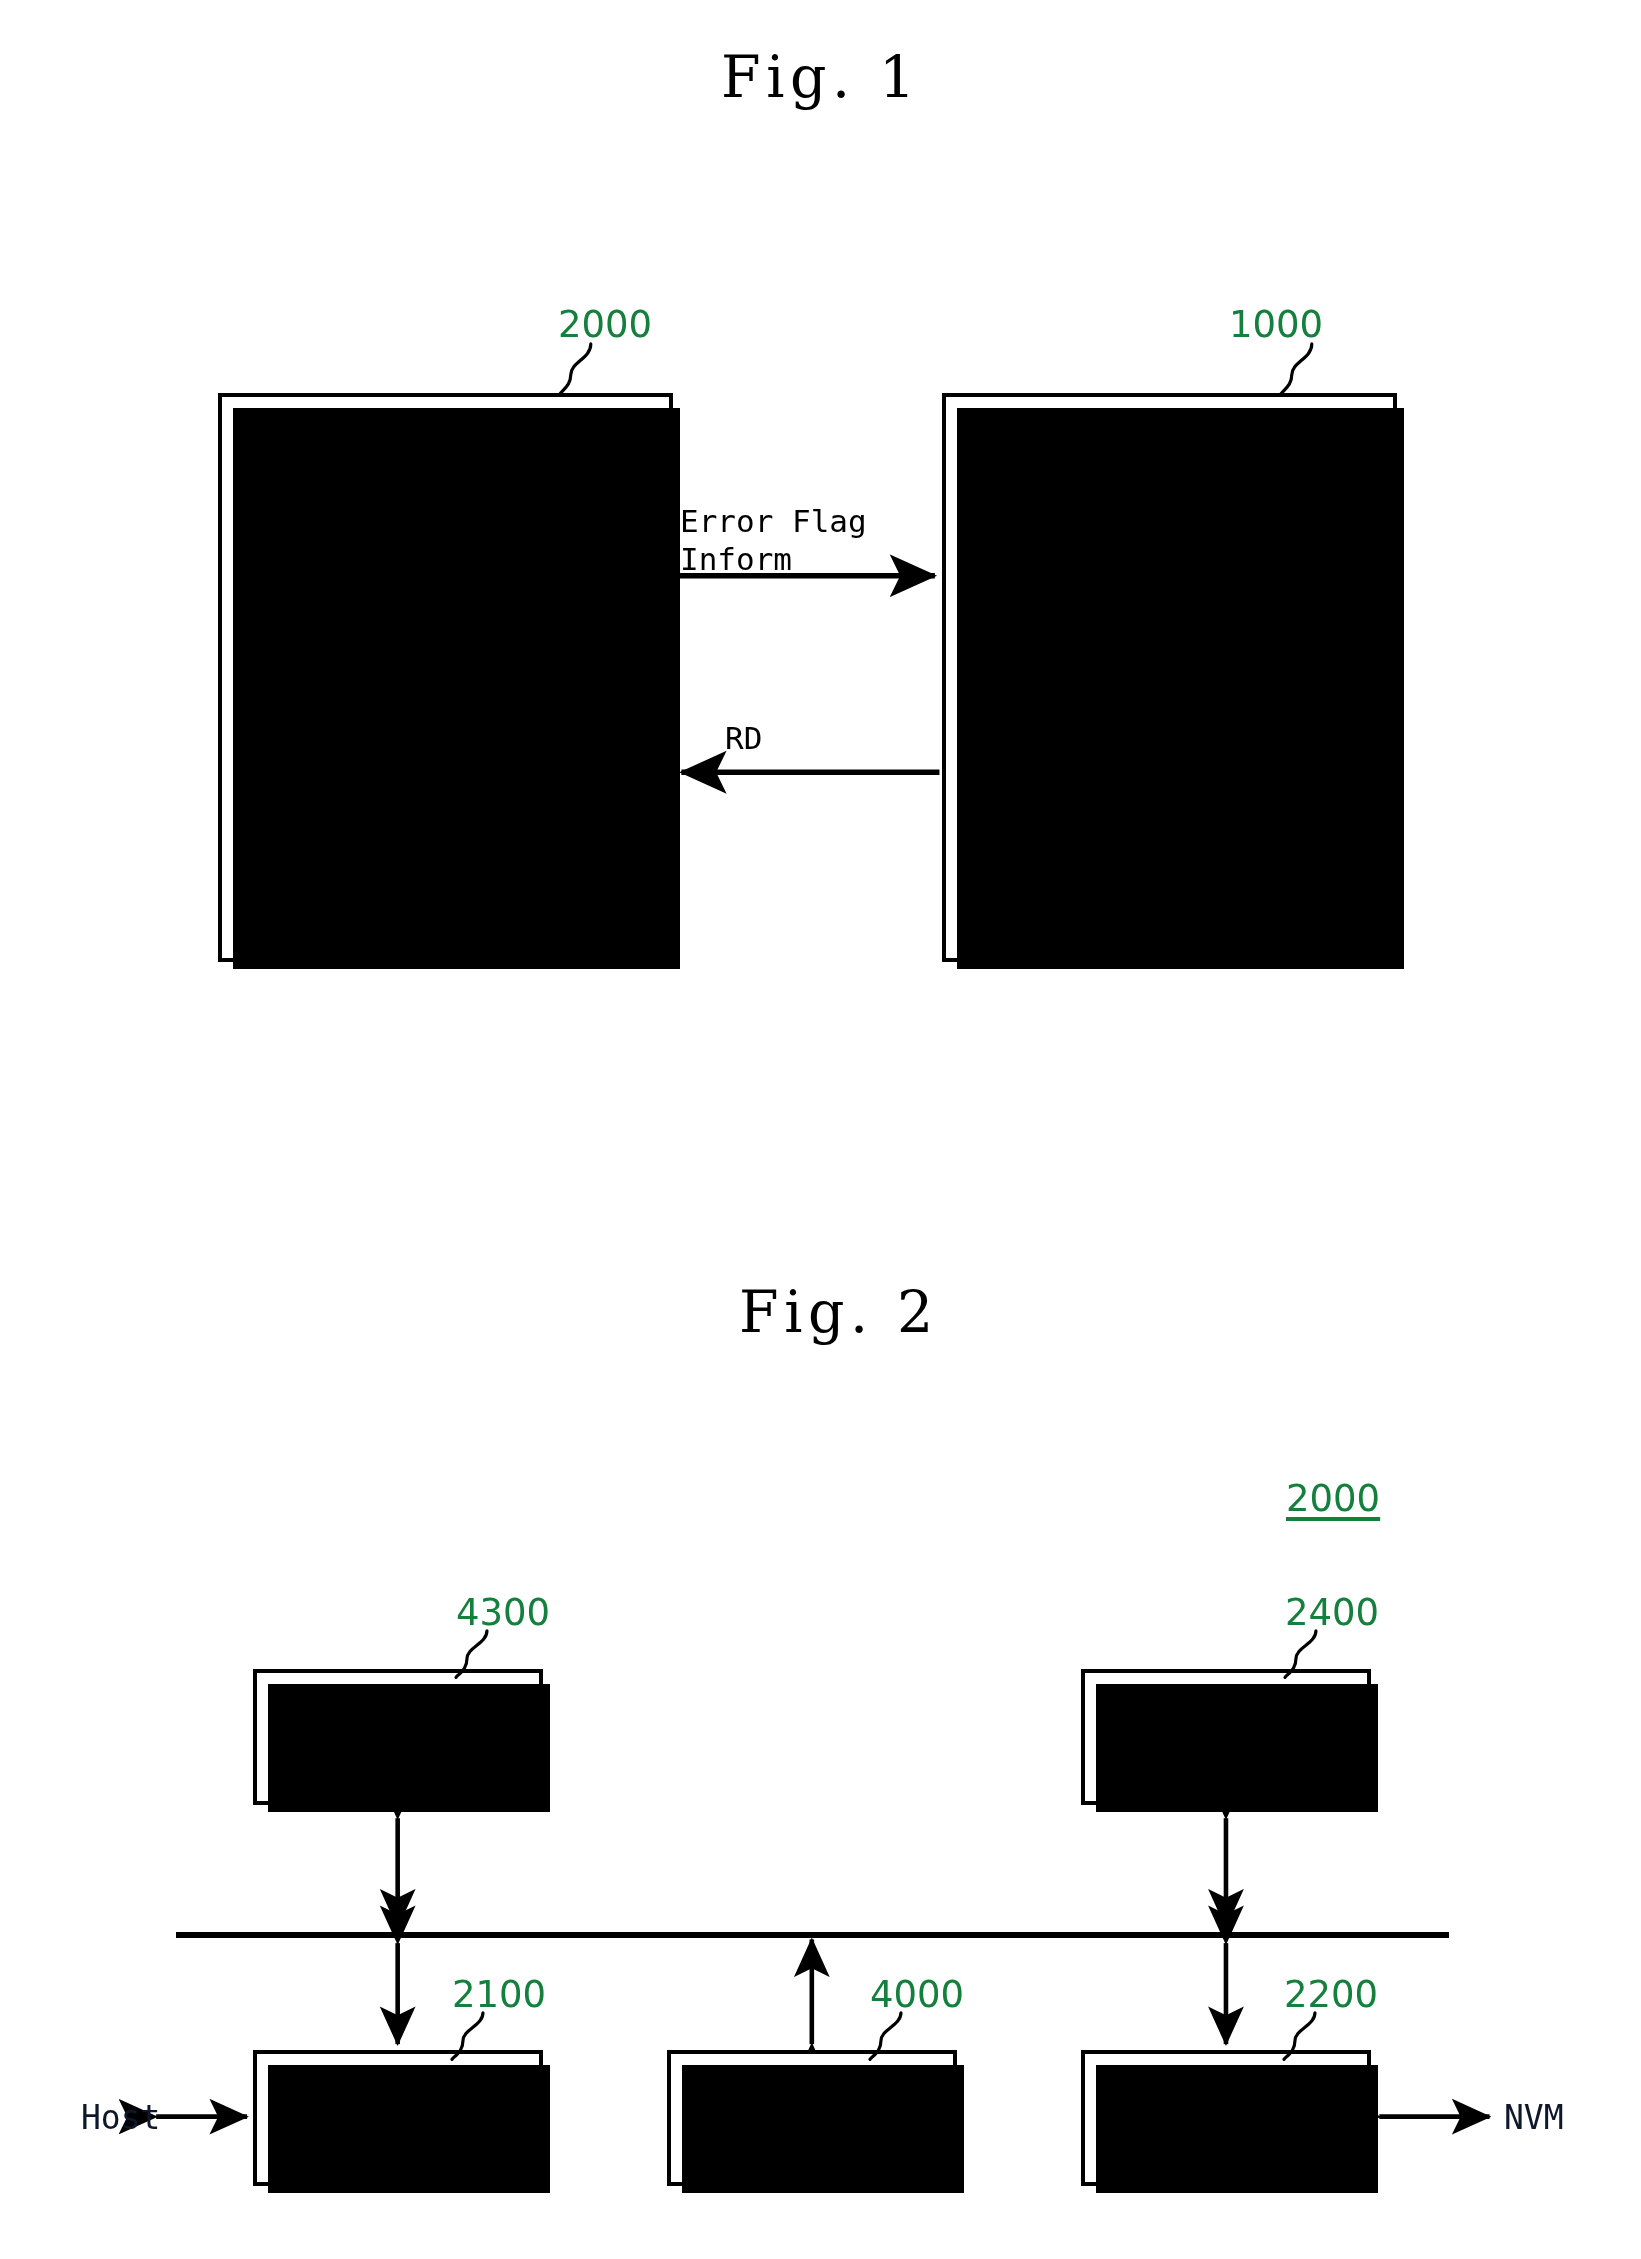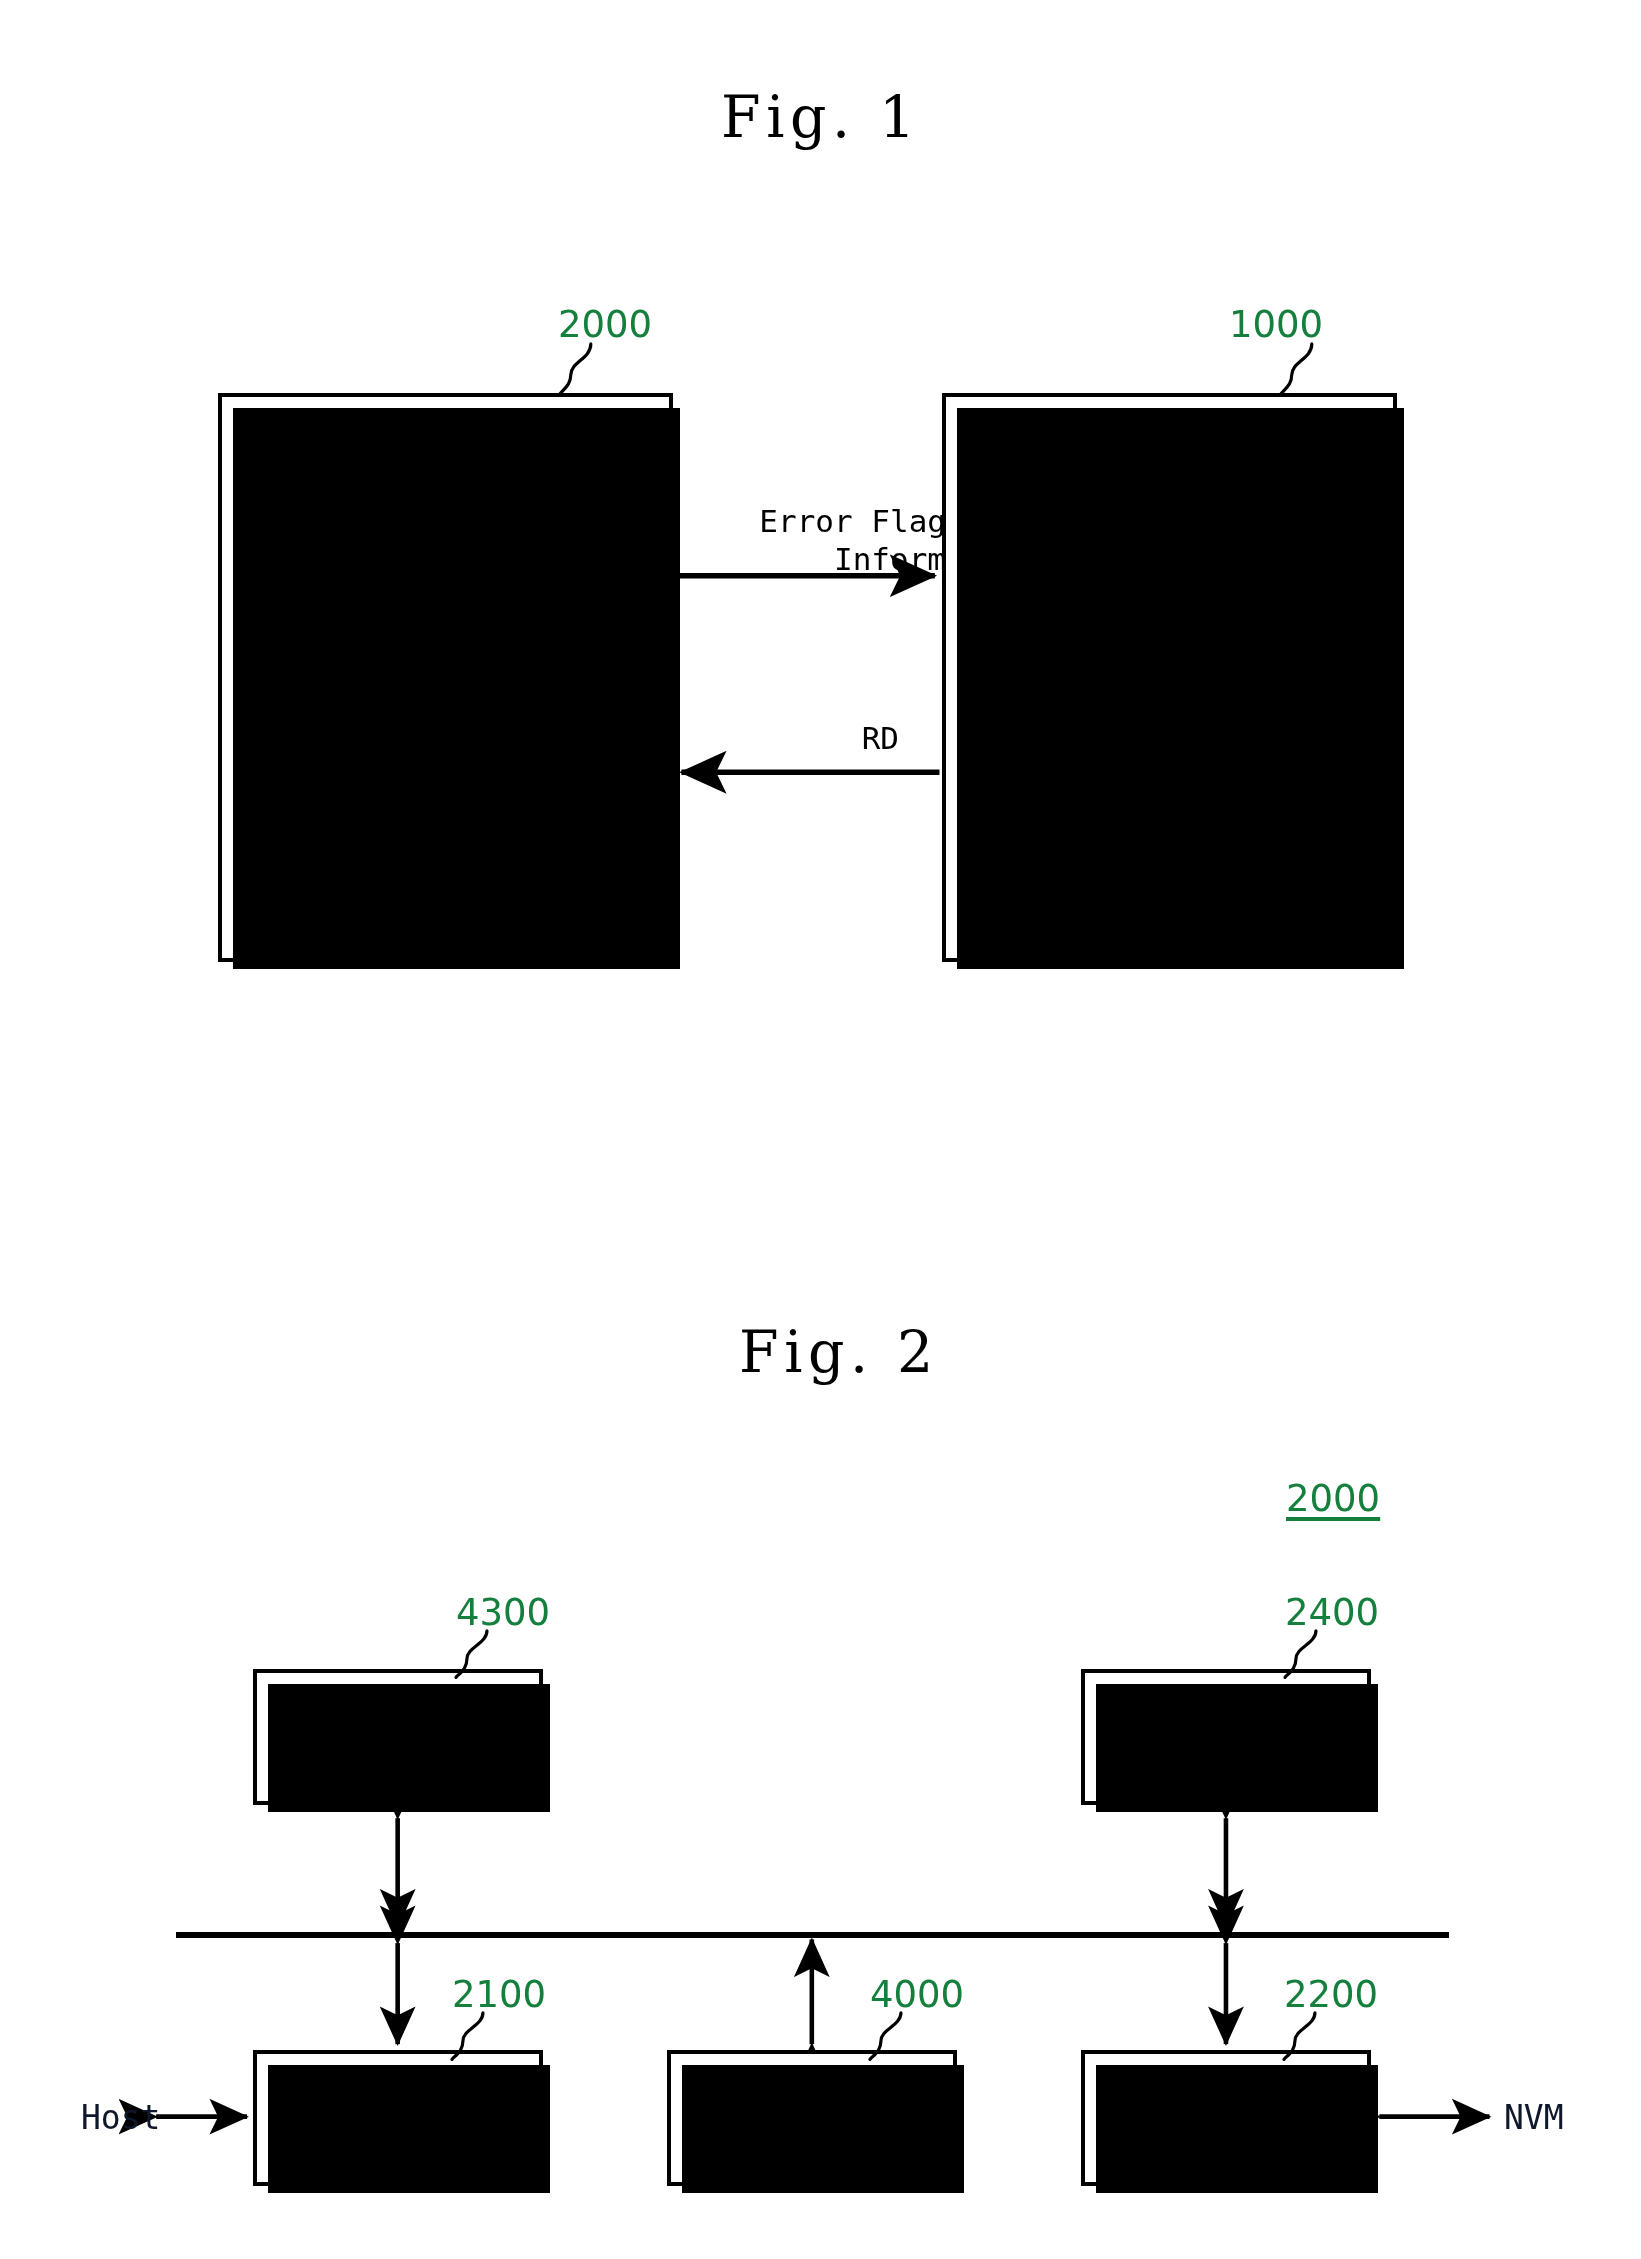--- a/index.html
+++ b/index.html
@@ -25,21 +25,20 @@
   
   .fig-caption {
     position: absolute;
     width: 100%;
     text-align: center;
     font-family: "DejaVu Serif", serif;
     font-size: 57px;
     letter-spacing: 5.5px;
     color: #000;
     white-space: pre;
-    margin-top: 40px;
   }
 
   
   .dbox {
     position: absolute;
     box-sizing: border-box;
     background: #ffffff;
     border: 4.6px solid #000000;
     display: flex;
     align-items: center;
@@ -85,21 +84,21 @@
     position: absolute;
     z-index: 5;
     overflow: visible;
   }
 
   
   .conn-label {
     position: absolute;
     font-family: "DejaVu Sans Mono", monospace;
     font-size: 31px;
-    text-align: right;
+    text-align: left;
     white-space: pre-line;
     line-height: 1.22;
     z-index: 4;
     color: #000;
   }
   .side-label {
     position: absolute;
     font-family: "DejaVu Sans Mono", monospace;
     font-size: 33px;
     white-space: nowrap;

